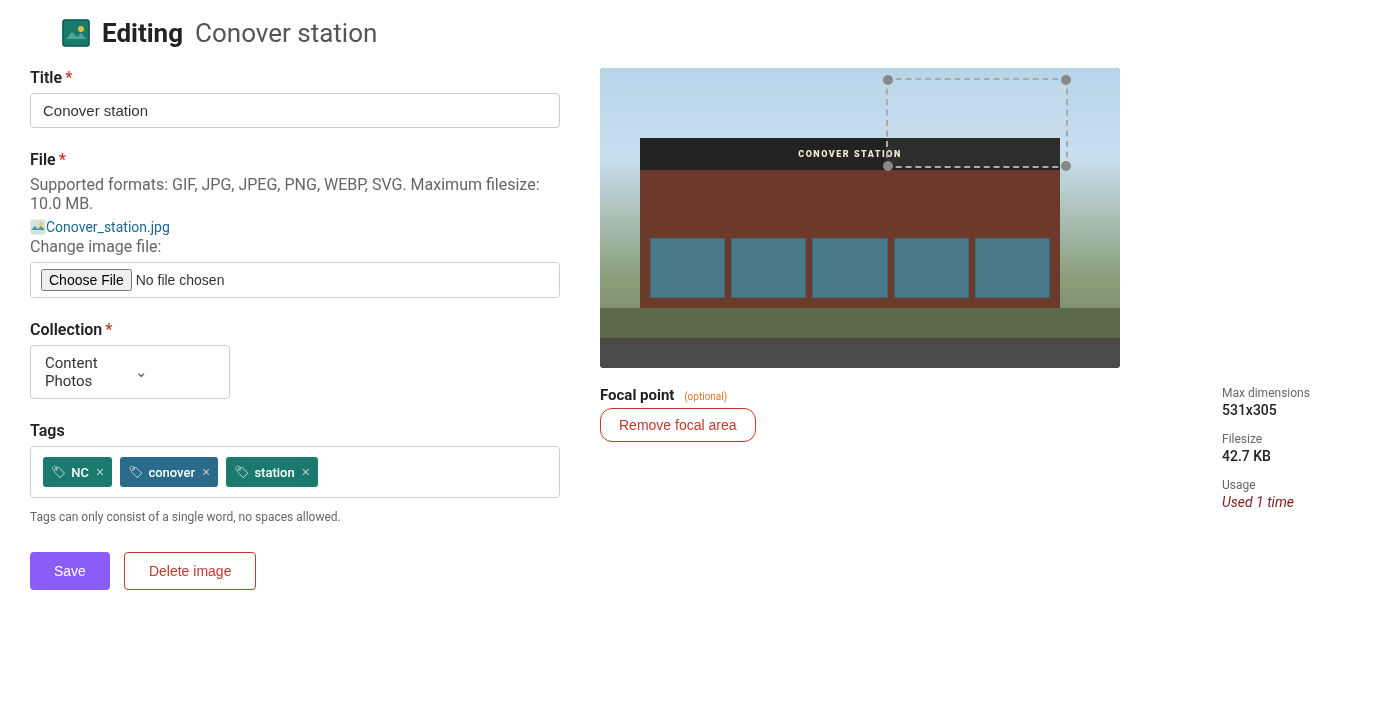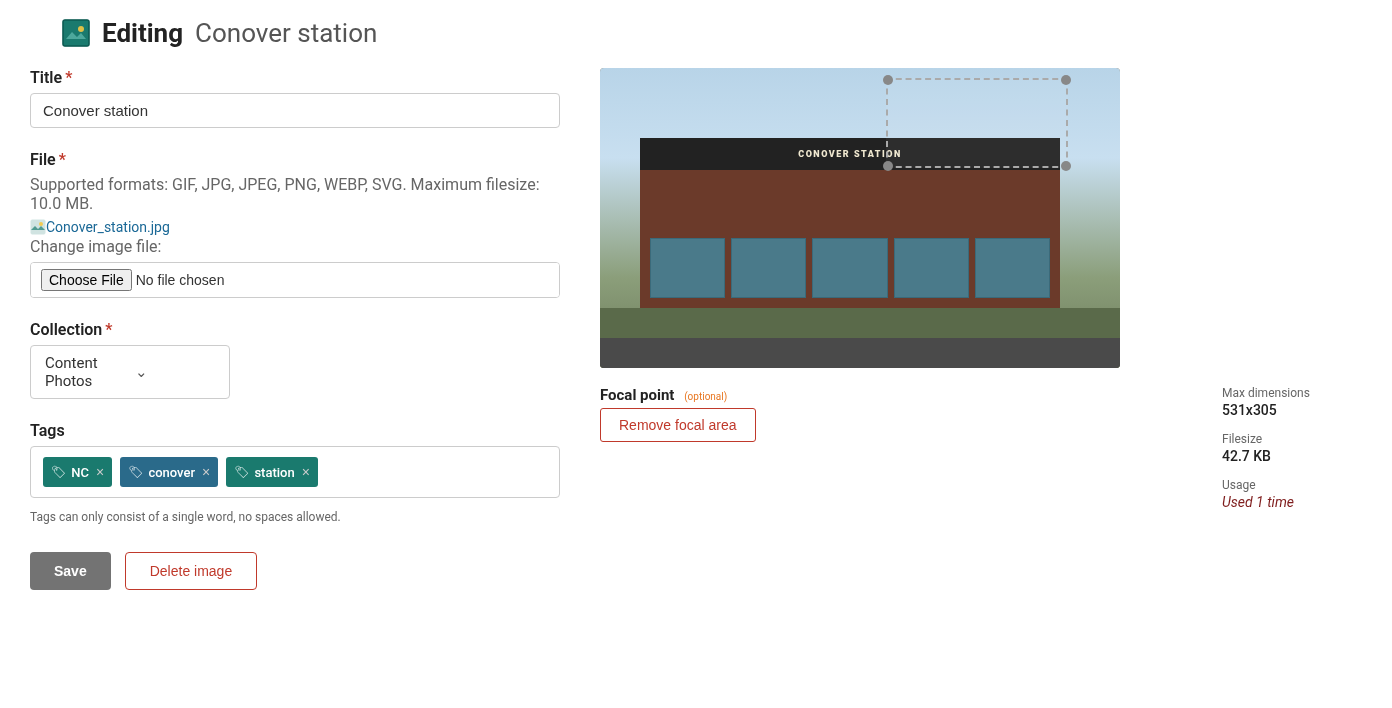--- a/index.html
+++ b/index.html
@@ -154,27 +154,27 @@
       font-size: 12px;
       color: #666;
       margin-top: 12px;
     }
     .action-buttons {
       display: flex;
       gap: 14px;
       margin-top: 28px;
     }
     .btn-save {
-      background: #737373;
+      background: #8b5cf6;
       color: #fff;
       border: none;
       border-radius: 4px;
       padding: 10px 24px;
       font-size: 14px;
-      font-weight: 700;
+      font-weight: 400;
       cursor: pointer;
     }
     .btn-delete {
       background: #fff;
       color: #c0392b;
       border: 1px solid #c0392b;
       border-radius: 4px;
       padding: 10px 24px;
       font-size: 14px;
       font-weight: 500;
@@ -299,21 +299,21 @@
     .focal-desc {
       font-size: 13px;
       color: #555;
       margin-bottom: 14px;
       line-height: 1.5;
     }
     .btn-remove-focal {
       background: #fff;
       color: #c0392b;
       border: 1px solid #c0392b;
-      border-radius: 3px;
+      border-radius: 12px;
       padding: 8px 18px;
       font-size: 14px;
       cursor: pointer;
     }
     .meta-info {
       flex: 0 0 140px;
     }
     .meta-item {
       margin-bottom: 14px;
     }

